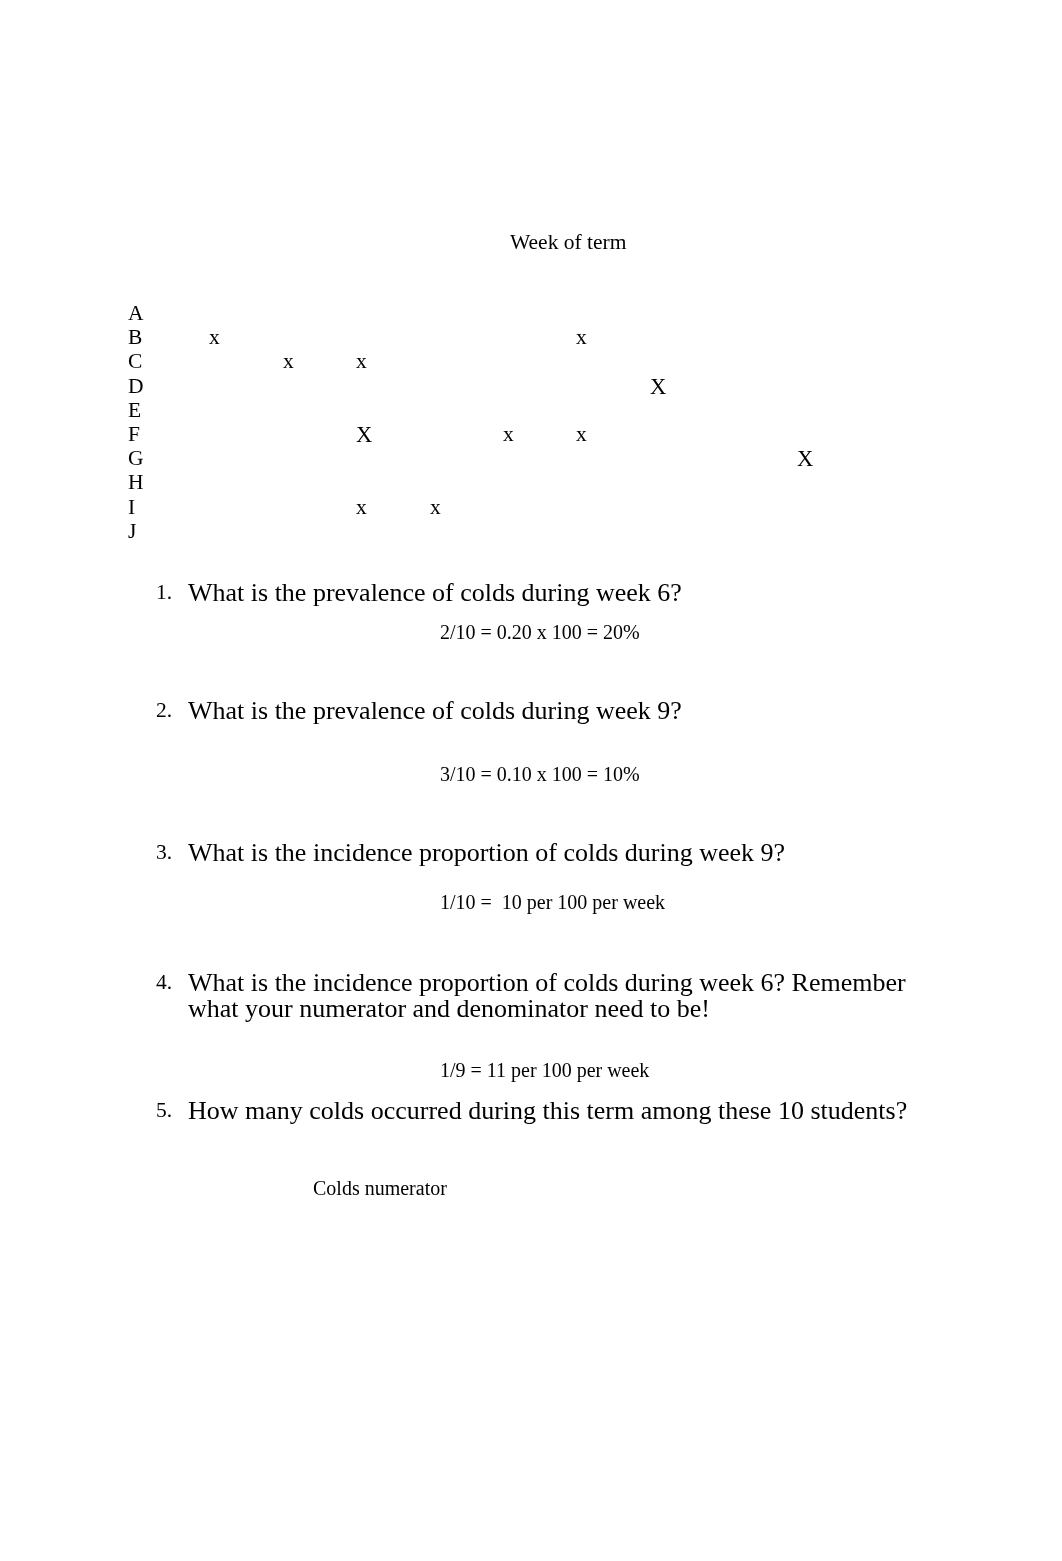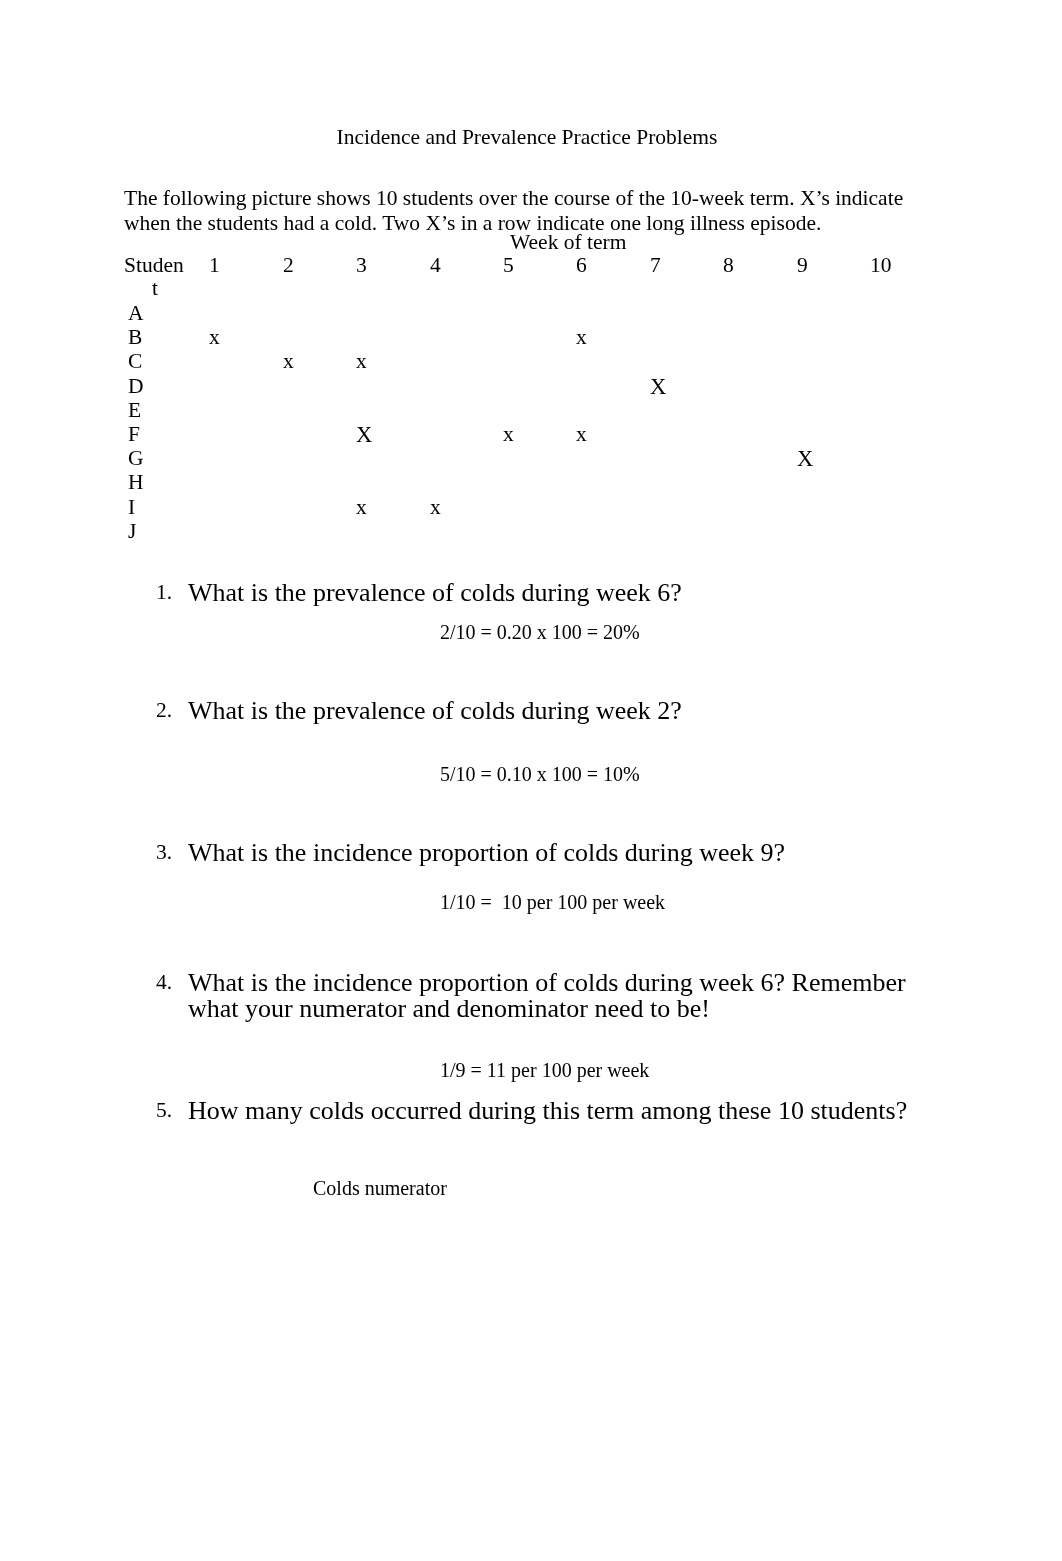--- a/index.html
+++ b/index.html
@@ -160,48 +160,28 @@
     line-height: 25.5px;
     text-align: center;
     white-space: pre;
   }
 </style>
 </head>
 <body>
 
 <div class="page">
 
-  <div class="doc-title">Incidence and Prevalence Practice Problems</div>
-
-  <p class="intro">The following picture shows 10 students over the course of the 10-week term. X’s indicate when the students had a cold. Two X’s in a row indicate one long illness episode.</p>
+
 
   <div class="grid-block">
 
     <div class="week-of-term">
       <span class="week-of-term-inner">Week of term</span>
     </div>
 
-    <div class="header-row">
-      <div class="student-label">
-        <span class="l1">Studen</span>
-        <span class="l2">t</span>
-      </div>
-      <div id="week-heads">
-          <div class="week-head" style="left: 85px;">1</div>
-          <div class="week-head" style="left: 159px;">2</div>
-          <div class="week-head" style="left: 232px;">3</div>
-          <div class="week-head" style="left: 306px;">4</div>
-          <div class="week-head" style="left: 379px;">5</div>
-          <div class="week-head" style="left: 452px;">6</div>
-          <div class="week-head" style="left: 526px;">7</div>
-          <div class="week-head" style="left: 599px;">8</div>
-          <div class="week-head" style="left: 673px;">9</div>
-          <div class="week-head" style="left: 746px;">10</div>
-        </div>
-    </div>
 
     <div class="rows" id="grid-rows">
         <div class="drow">
           <div class="row-label">A</div>
         </div>
         <div class="drow">
           <div class="row-label">B</div>
           <div class="mark" style="left: 85px;">x</div>
           <div class="mark" style="left: 452px;">x</div>
         </div>
@@ -243,23 +223,23 @@
   </div>
 
   <div class="qlist" id="question-list">
       <div class="qitem" style="position: absolute; left: 0px; top: 0px; width: 800px;">
         <div class="qnum">1.</div>
         <div class="qtext">What is the prevalence of colds during week 6?</div>
       </div>
       <div class="answer" style="position: absolute; top: 40px; left: 316px; width: auto;">2/10 = 0.20 x 100 = 20%</div>
       <div class="qitem" style="position: absolute; left: 0px; top: 118px; width: 800px;">
         <div class="qnum">2.</div>
-        <div class="qtext">What is the prevalence of colds during week 2?</div>
-      </div>
-      <div class="answer" style="position: absolute; top: 182px; left: 316px; width: auto;">5/10 = 0.10 x 100 = 10%</div>
+        <div class="qtext">What is the prevalence of colds during week 9?</div>
+      </div>
+      <div class="answer" style="position: absolute; top: 182px; left: 316px; width: auto;">3/10 = 0.10 x 100 = 10%</div>
       <div class="qitem" style="position: absolute; left: 0px; top: 260px; width: 800px;">
         <div class="qnum">3.</div>
         <div class="qtext">What is the incidence proportion of colds during week 9?</div>
       </div>
       <div class="answer" style="position: absolute; top: 310px; left: 316px; width: auto;">1/10 =  10 per 100 per week</div>
       <div class="qitem" style="position: absolute; left: 0px; top: 390px; width: 800px;">
         <div class="qnum">4.</div>
         <div class="qtext">What is the incidence proportion of colds during week 6? Remember what your numerator and denominator need to be!</div>
       </div>
       <div class="answer" style="position: absolute; top: 478px; left: 316px; width: auto;">1/9 = 11 per 100 per week</div>

